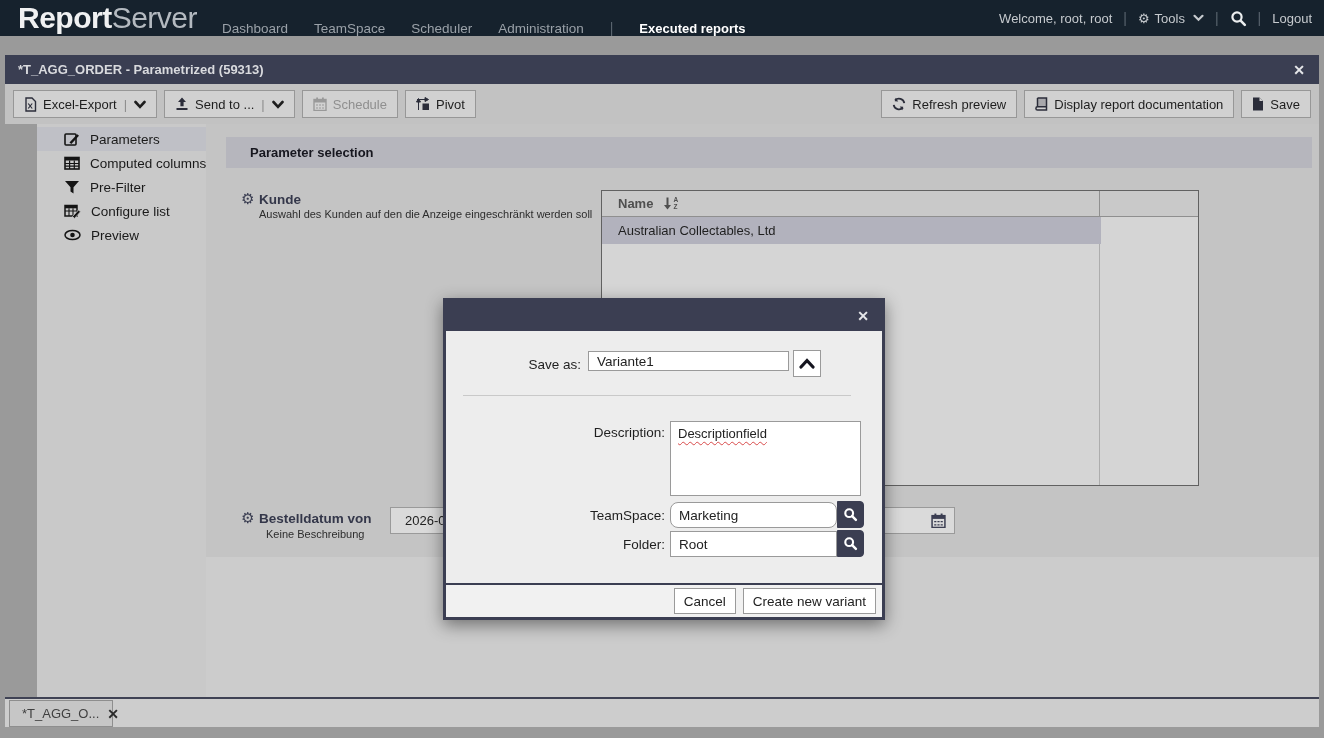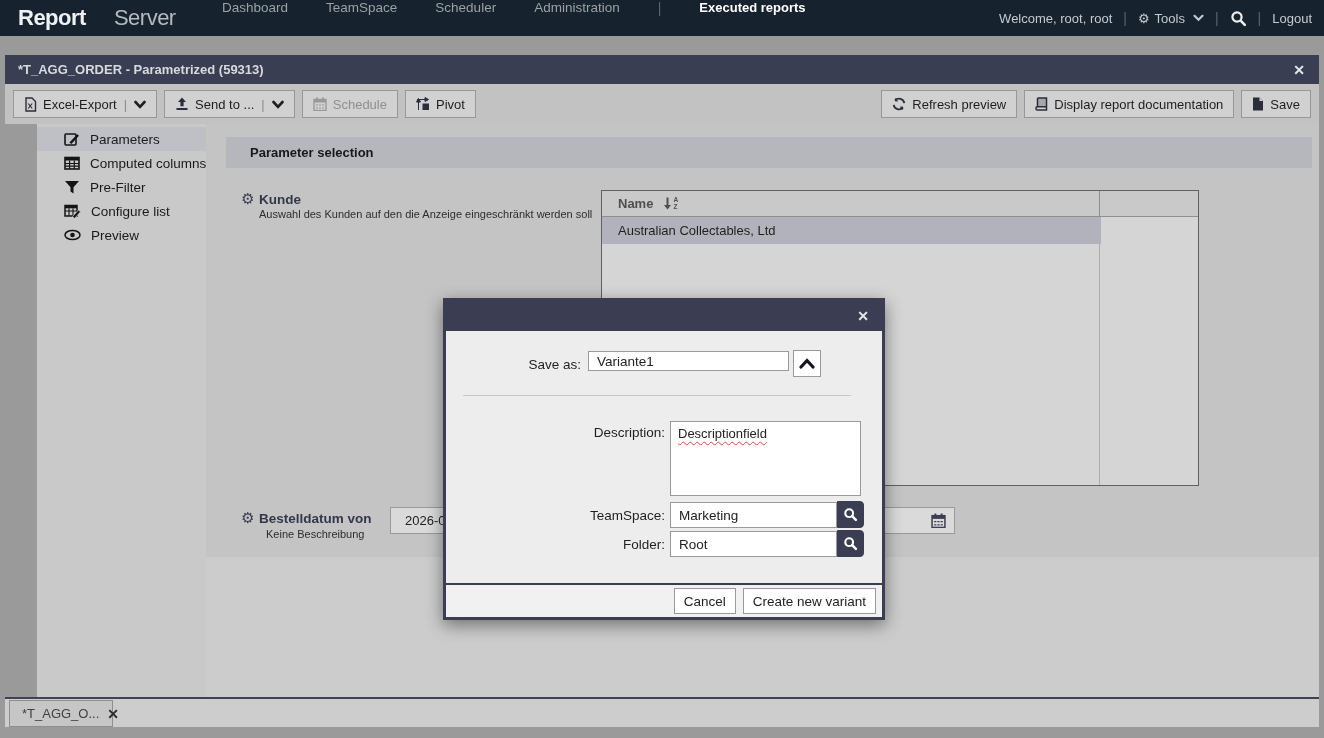--- a/index.html
+++ b/index.html
@@ -8,24 +8,24 @@
     width:1324px; height:738px; position:relative; overflow:hidden;
     background:#9a9a9a;
     font-family:"Liberation Sans", sans-serif;
     font-size:13px; color:#222;
     -webkit-font-smoothing:antialiased;
   }
   .abs { position:absolute; }
 
   
   .top-header { left:0; top:0; width:1324px; height:36px; background:#16222d; }
-  .logo { left:18px; top:0; height:36px; display:flex; align-items:center; font-size:22px; letter-spacing:-0.5px;gap:28px; }
+  .logo { left:18px; top:0; height:36px; display:flex; align-items:center; font-size:30px; letter-spacing:-0.5px; }
   .logo .bold  { color:#f0f1f2; font-weight:bold; }
   .logo .light { color:#b4bac0; font-weight:normal; }
-  .top-nav { left:222px; top:0; height:36px; display:flex; align-items:flex-start; gap:38px; }
+  .top-nav { left:222px; top:0; height:36px; display:flex; align-items:flex-end; gap:26px; }
   .top-nav .nav-link { color:#9aa1a8; font-size:13.5px; cursor:pointer; }
   .top-sep { color:#59646e; font-size:14px; }
   .nav-active { color:#ffffff; font-weight:bold; font-size:13px; }
   .top-right { right:12px; top:0; height:36px; display:flex; align-items:center; gap:11px; color:#c6cace; font-size:13px; }
   .tools-group { display:flex; align-items:center; gap:5px; cursor:pointer; }
   .gear-glyph { font-size:13px; line-height:1; }
   .hdr-search { display:flex; align-items:center; cursor:pointer; }
 
   
   .titlebar { left:5px; top:55px; width:1314px; height:29px; background:#3a3e52; display:flex; align-items:center; padding-left:13px; }
@@ -358,21 +358,21 @@
   </div>
 
   <div class="m-hr"></div>
 
   <span class="m-label" style="left:84px; top:124px;">Description:</span>
   <div class="desc-box">
     <span class="squiggle">Descriptionfield</span>
   </div>
 
   <span class="m-label" style="left:84px; top:207px;">TeamSpace:</span>
-  <input class="m-input" style="left: 224px; top: 201px; width: 167px; height: 26px;" value="Marketing">
+  <input class="m-input" style="left: 224px; top: 201px; width: 167px; height: 26px; border-radius: 8px;" value="Marketing">
   <div class="search-btn" style="left:391px; top:200px;">
     <span style="display:flex;">
       <svg width="15" height="15" viewBox="0 0 17 17">
           <circle cx="7" cy="7" r="4.4" fill="none" stroke="#fff" stroke-width="2.4"></circle>
           <line x1="10.4" y1="10.4" x2="14.6" y2="14.6" stroke="#fff" stroke-width="2.8" stroke-linecap="round"></line>
         </svg>
     </span>
   </div>
 
   <span class="m-label" style="left:84px; top:236px;">Folder:</span>

